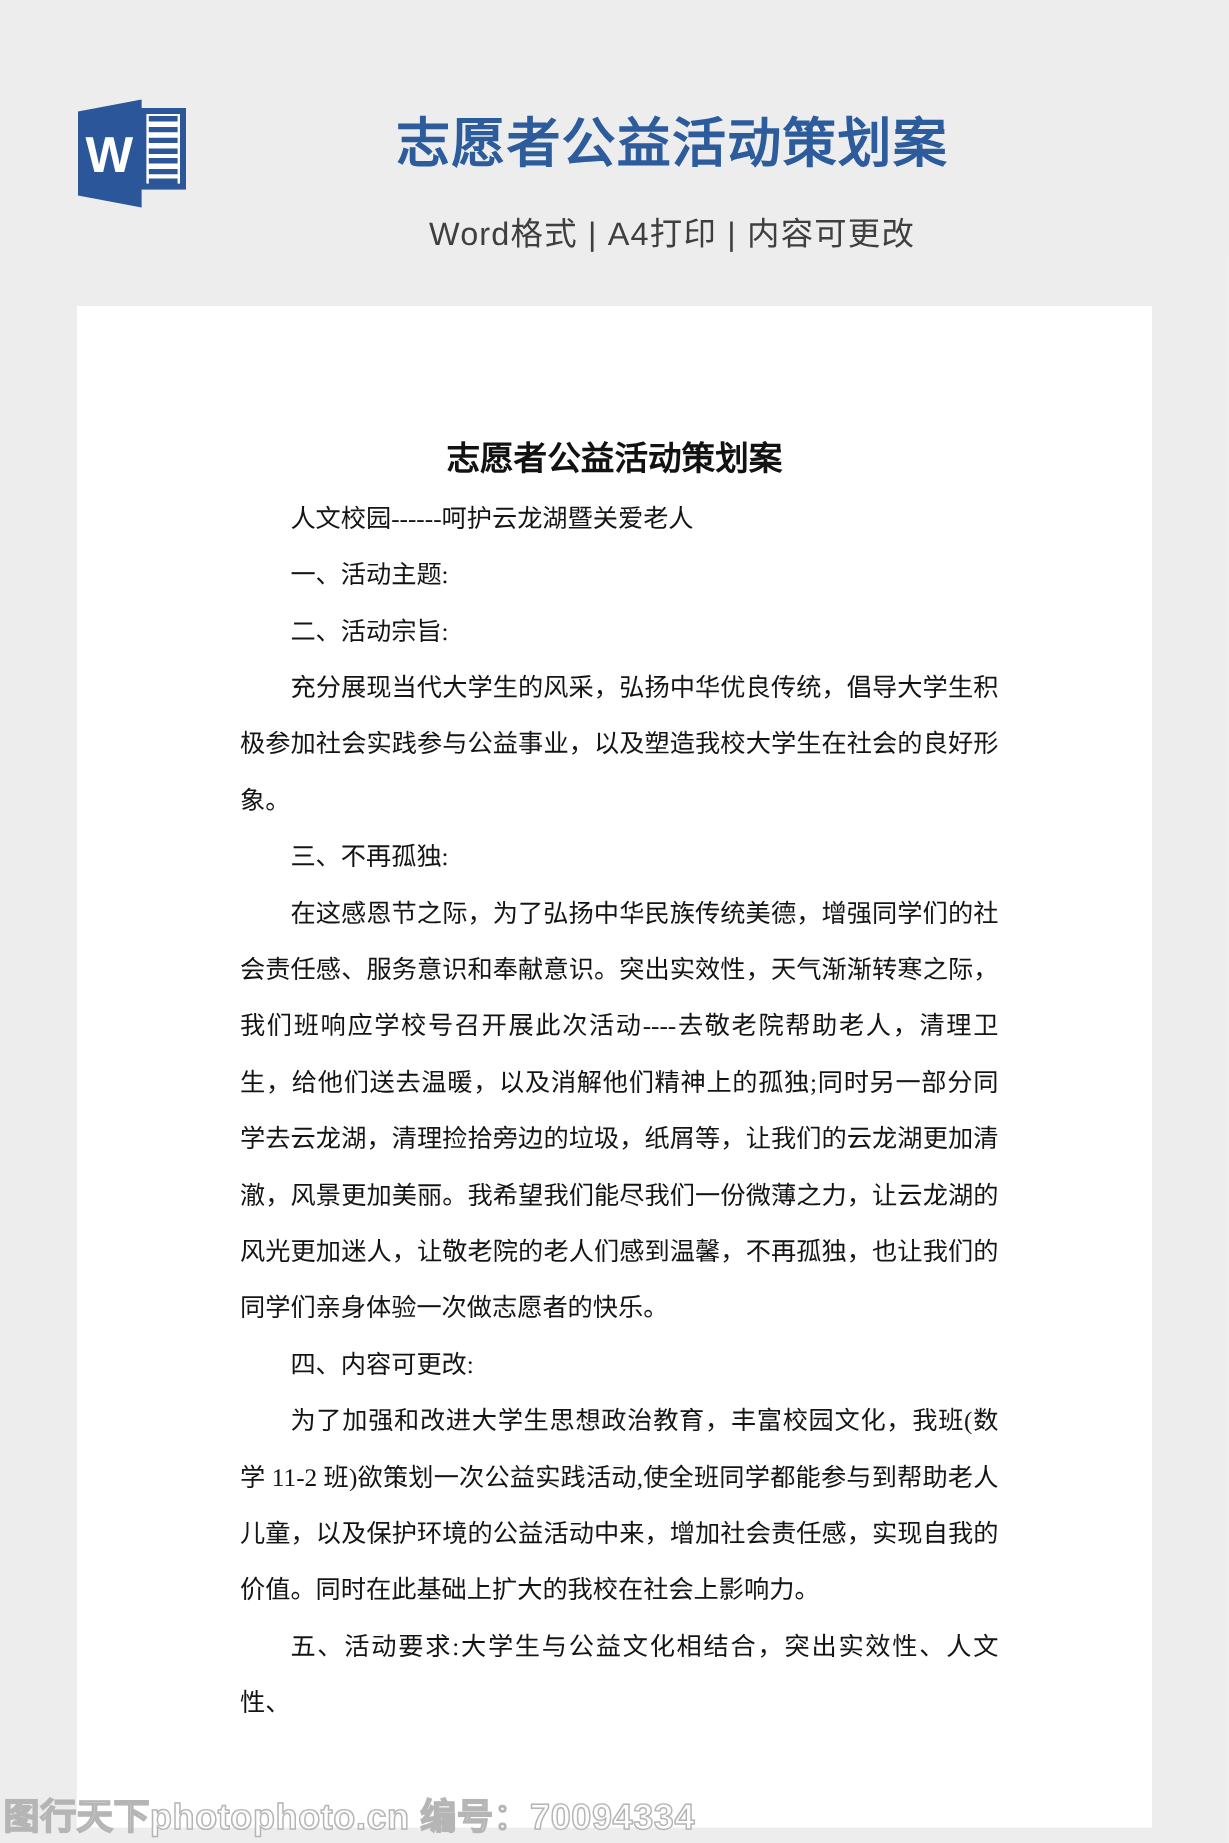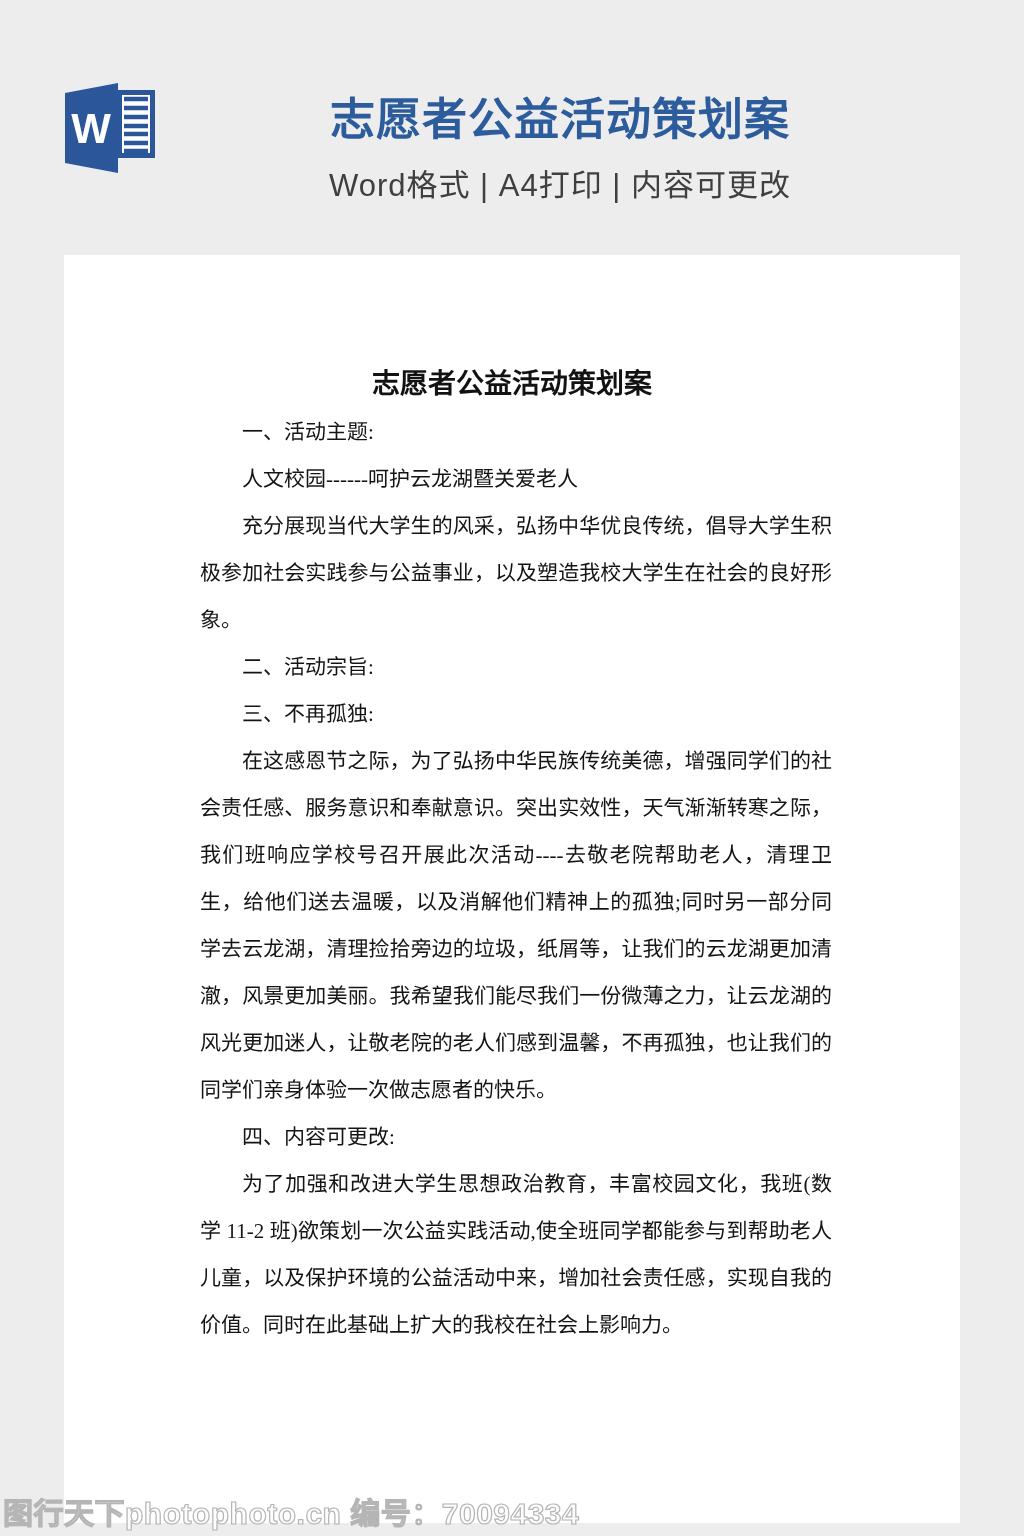--- a/index.html
+++ b/index.html
@@ -33,22 +33,22 @@
     font-family: "Liberation Sans", "DejaVu Sans", sans-serif;
   }
   .header-title {
     font-size: 45px;
     font-weight: bold;
     color: #2d5c9d;
     letter-spacing: 1px;
     line-height: 52px;
   }
   .header-subtitle {
-    margin-top: 14px;
-    font-size: 31px;
+    margin-top: 27px;
+    font-size: 27px;
     color: #3f3f3f;
     letter-spacing: 1px;
   }
 
   
   .doc-page {
     position: absolute;
     left: 64px; top: 255px;
     width: 896px; height: 1268px;
     background: #ffffff;
@@ -111,24 +111,25 @@
 
   <div class="header-text">
     <div class="header-title">志愿者公益活动策划案</div>
     <div class="header-subtitle">Word格式 | A4打印 | 内容可更改</div>
   </div>
 </div>
 
 <div class="doc-page">
   <h1 class="doc-title">志愿者公益活动策划案</h1>
   <div class="doc-body">
+    <p>人文校园------呵护云龙湖暨关爱老人</p>
     <p>一、活动主题:</p>
-    <p>人文校园------呵护云龙湖暨关爱老人</p>
+    <p>二、活动宗旨:</p>
     <p>充分展现当代大学生的风采，弘扬中华优良传统，倡导大学生积极参加社会实践参与公益事业，以及塑造我校大学生在社会的良好形象。</p>
-    <p>二、活动宗旨:</p>
     <p>三、不再孤独:</p>
     <p>在这感恩节之际，为了弘扬中华民族传统美德，增强同学们的社会责任感、服务意识和奉献意识。突出实效性，天气渐渐转寒之际，我们班响应学校号召开展此次活动----去敬老院帮助老人，清理卫生，给他们送去温暖，以及消解他们精神上的孤独;同时另一部分同学去云龙湖，清理捡拾旁边的垃圾，纸屑等，让我们的云龙湖更加清澈，风景更加美丽。我希望我们能尽我们一份微薄之力，让云龙湖的风光更加迷人，让敬老院的老人们感到温馨，不再孤独，也让我们的同学们亲身体验一次做志愿者的快乐。</p>
     <p>四、内容可更改:</p>
     <p>为了加强和改进大学生思想政治教育，丰富校园文化，我班(数学 11-2 班)欲策划一次公益实践活动,使全班同学都能参与到帮助老人儿童，以及保护环境的公益活动中来，增加社会责任感，实现自我的价值。同时在此基础上扩大的我校在社会上影响力。</p>
+    <p>五、活动要求:大学生与公益文化相结合，突出实效性、人文性、</p>
   </div>
 </div>
 
 <div class="watermark">图行天下photophoto.cn 编号：70094334</div>
 
 </body></html>

